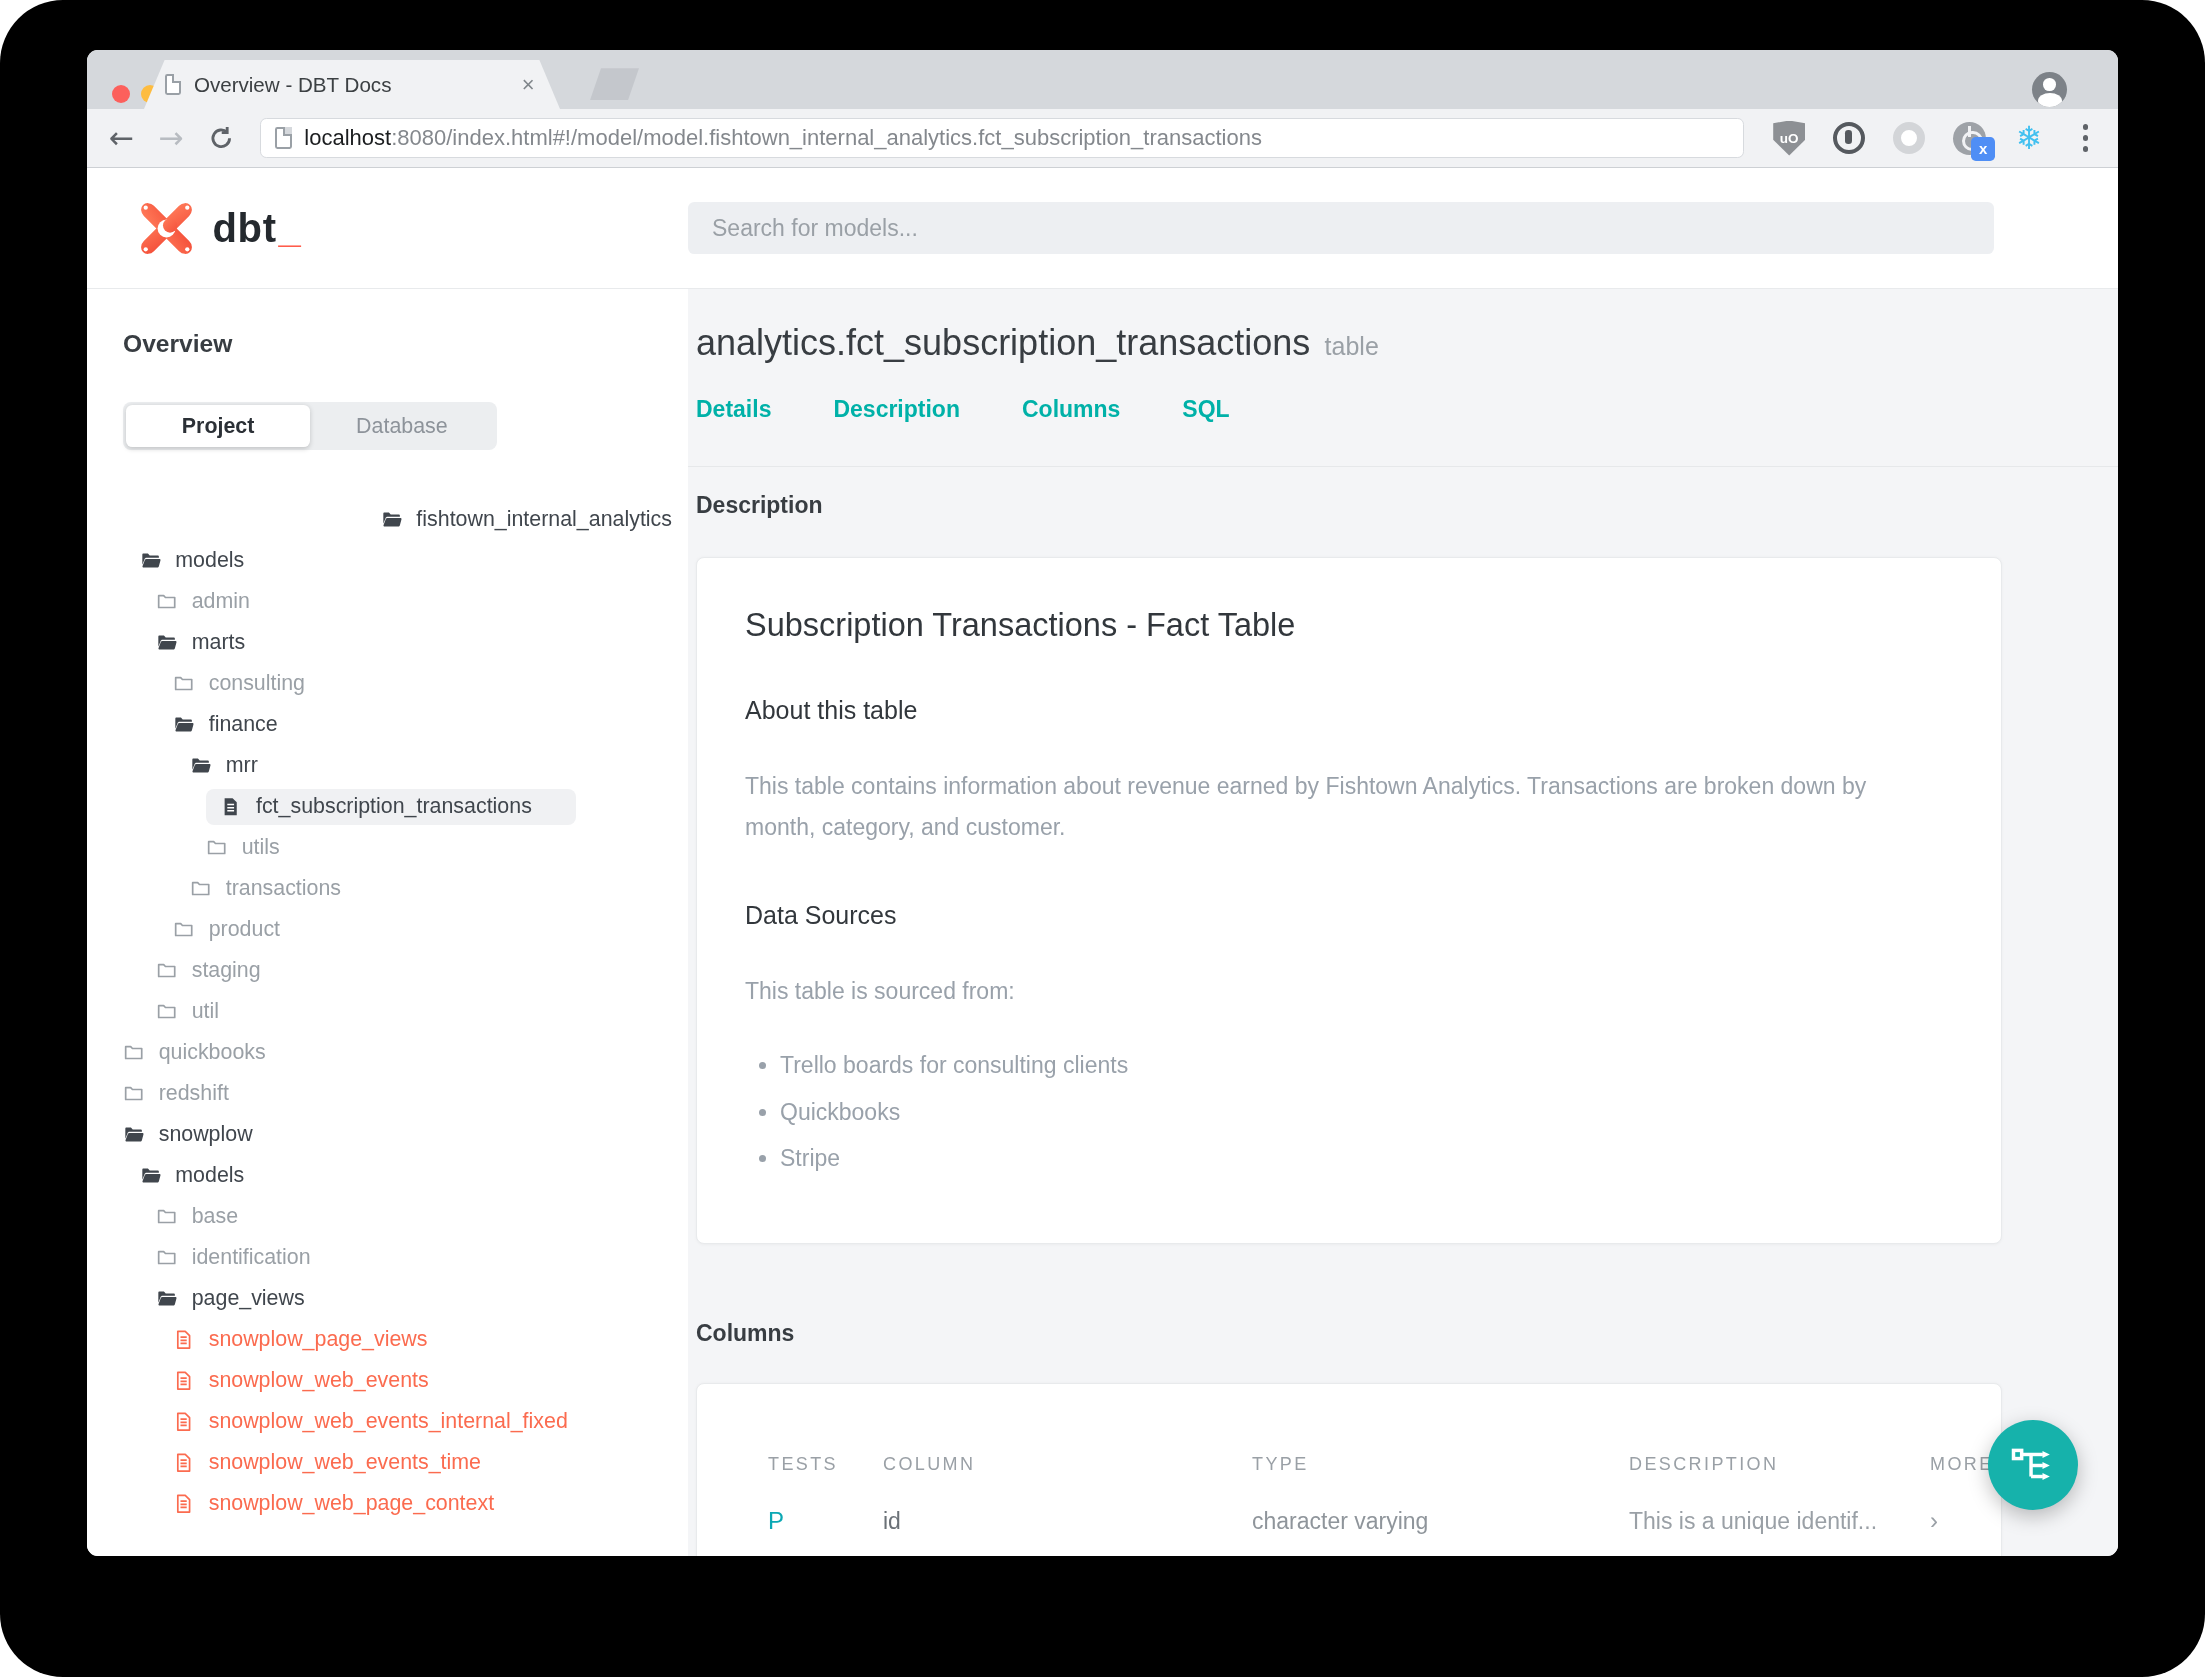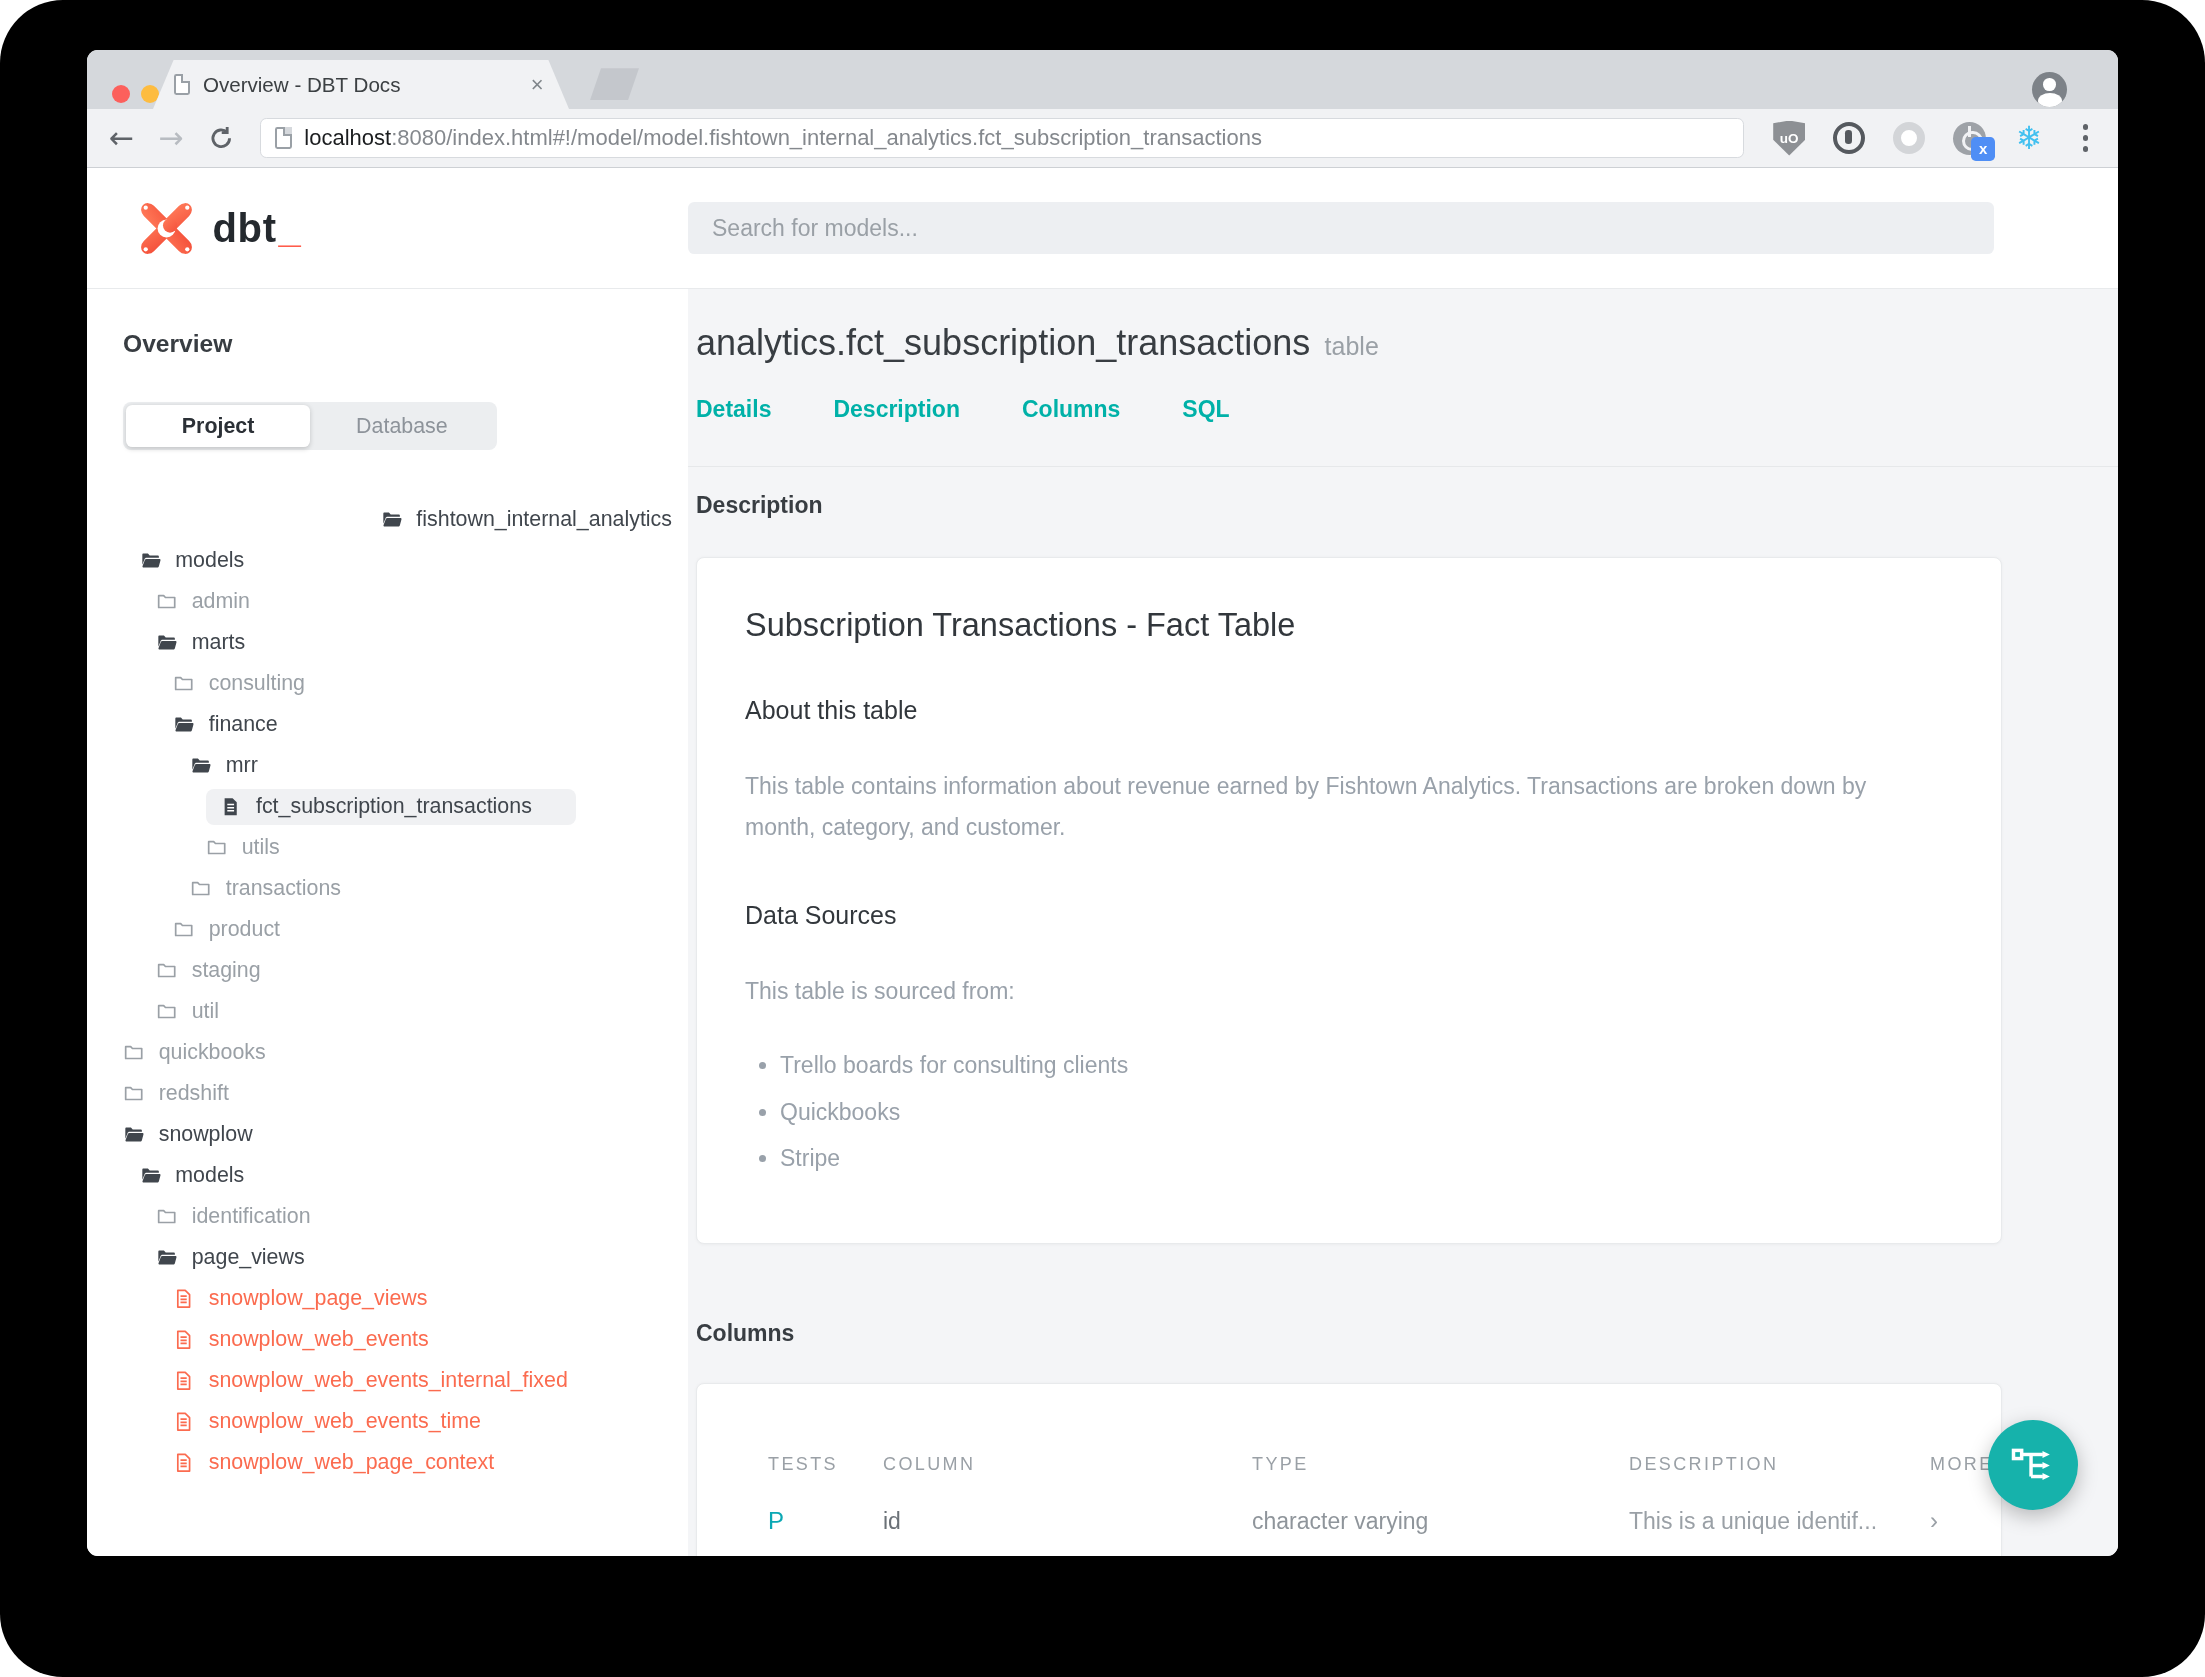--- a/index.html
+++ b/index.html
@@ -15,21 +15,21 @@
     background:#fff; border-radius:11px; overflow:hidden;
     display:flex; flex-direction:column;
     box-shadow:0 32px 95px rgba(0,0,0,.6);
   }
   
   .tabstrip { height:59px; background:#d5d8dc; position:relative; flex:0 0 auto; }
   .traffic { position:absolute; top:35px; left:25px; display:flex; gap:11px; }
   .light { width:18px; height:18px; border-radius:50%; }
   .light.red{ background:#fc605c; } .light.yellow{ background:#fdbc40; } .light.green{ background:#34c648; }
   .tab {
-    position:absolute; left:66px; bottom:0; width:416px; height:49px;
+    position:absolute; left:57px; bottom:0; width:416px; height:49px;
     background:#f1f2f4; display:flex; align-items:center; padding:0 20.6px;
     clip-path:polygon(0 100%, 20.6px 0, calc(100% - 20.6px) 0, 100% 100%);
   }
   .tab-title { flex:1; font-size:20.6px; color:#3c4043; margin-left:12.7px; white-space:nowrap; overflow:hidden; }
   .tab-close { font-size:22px; color:#80868b; padding:0 4.8px; }
   .newtab {
     position:absolute; left:503px; bottom:8.7px; width:49px; height:32px; background:#c4c7cc;
     clip-path:polygon(11px 0, 100% 0, calc(100% - 11px) 100%, 0 100%);
   }
   .avatar { position:absolute; right:51px; top:22px; width:35px; height:35px; border-radius:50%; background:#7d8288; overflow:hidden; }
@@ -394,20 +394,30 @@
               <span class="t-label c-dark">models</span>
             </span>
           </div>
           <div class="tree-row" style="padding-left: 33px;">
             <span class="tree-pill">
               <span class="t-icon c-gray">
                 <svg viewBox="0 0 24 24" fill="none" stroke="currentColor" stroke-width="1.9" stroke-linejoin="round">
                   <path d="M3 5.2h5.6l2 2.1H21v11.2H3z"></path>
                 </svg>
               </span>
+              <span class="t-label c-gray">base</span>
+            </span>
+          </div>
+          <div class="tree-row" style="padding-left: 33px;">
+            <span class="tree-pill">
+              <span class="t-icon c-gray">
+                <svg viewBox="0 0 24 24" fill="none" stroke="currentColor" stroke-width="1.9" stroke-linejoin="round">
+                  <path d="M3 5.2h5.6l2 2.1H21v11.2H3z"></path>
+                </svg>
+              </span>
               <span class="t-label c-gray">identification</span>
             </span>
           </div>
           <div class="tree-row" style="padding-left: 33px;">
             <span class="tree-pill">
               <span class="t-icon c-dark">
                 <svg viewBox="0 0 24 24" fill="currentColor">
                   <path d="M2.6 5.2c0-.7.5-1.2 1.2-1.2h5.1l2 2.1h8.9c.8 0 1.4.6 1.4 1.4v1.2H7.3c-1 0-1.9.6-2.2 1.6L2.6 16.5z"></path>
                   <path d="M7.2 10.2h14.7c.8 0 1.3.7 1.1 1.4l-1.8 6.6c-.2.8-1 1.4-1.8 1.4H3.9c-.8 0-1.3-.7-1.1-1.4l2.6-6.9c.3-.7.9-1.1 1.8-1.1z"></path>
                 </svg>

